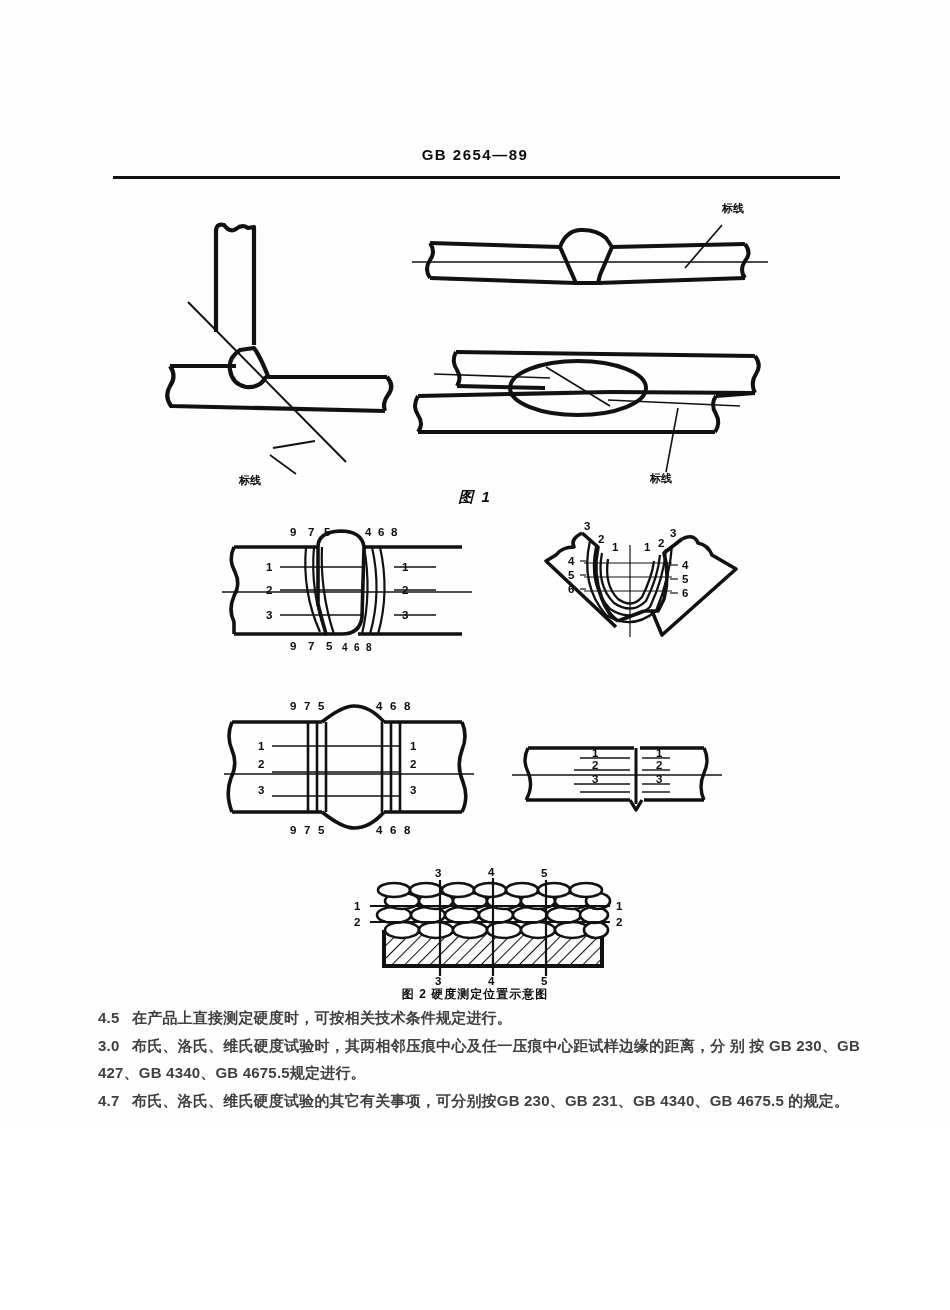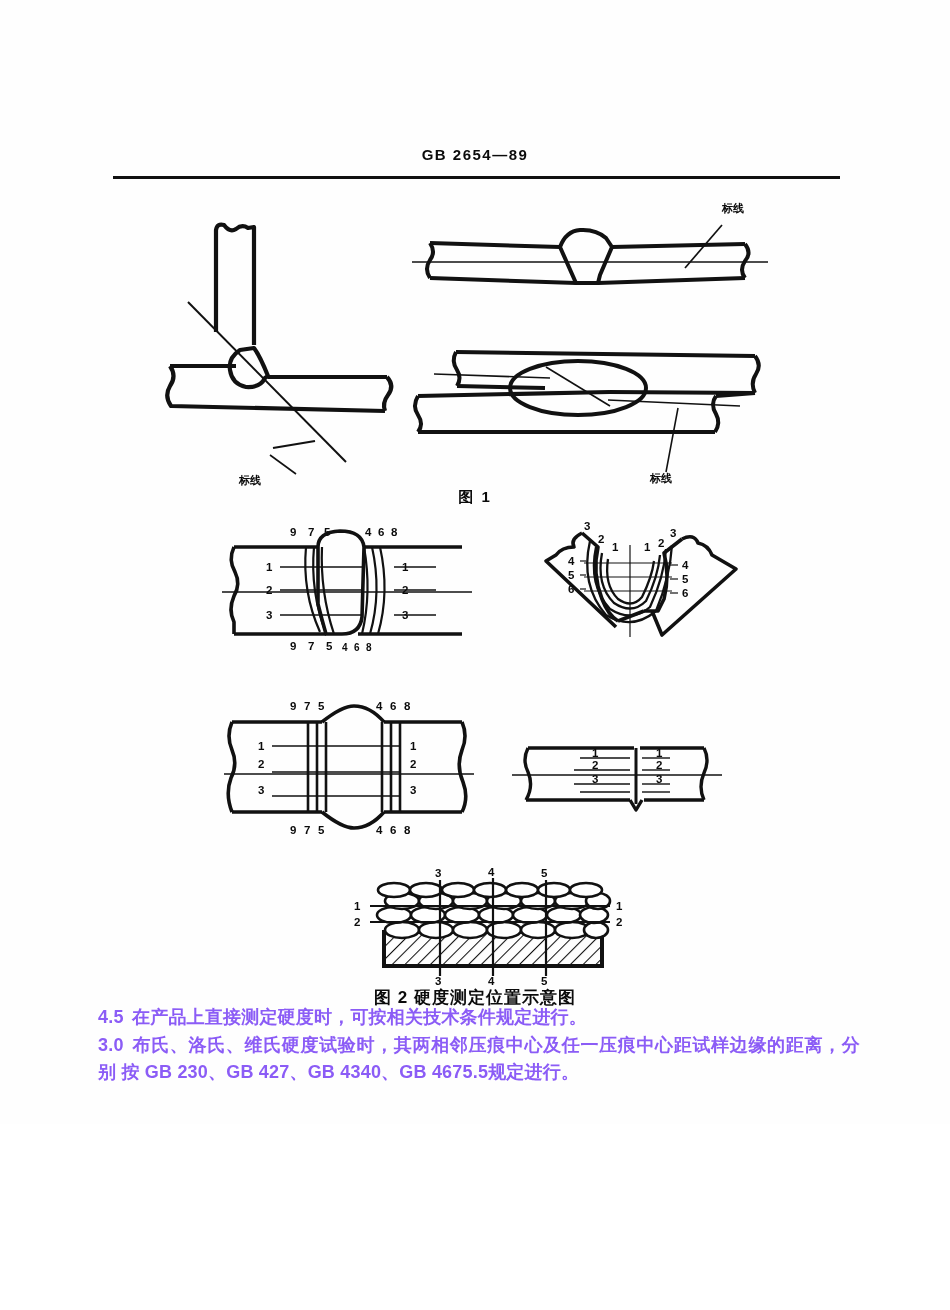--- a/index.html
+++ b/index.html
@@ -46,25 +46,26 @@
     text-align: center;
     font-family: "Liberation Sans", "DejaVu Sans", sans-serif;
     font-weight: bold;
     color: #0b0b0b;
   }
   #fig1-caption {
     left: 0; right: 0;
     top: 488px;
     font-size: 15px;
     letter-spacing: 2px;
+    font-style: italic;
   }
   #fig2-caption {
     left: 0; right: 0;
     top: 986px;
-    font-size: 17px;
+    font-size: 12px;
     letter-spacing: 1px;
   }
 
   .svgwrap { position: absolute; }
   svg { display: block; overflow: visible; }
   .lbl {
     font-family: "Liberation Sans", "DejaVu Sans", sans-serif;
     font-weight: bold;
     fill: #0b0b0b;
   }
@@ -72,24 +73,24 @@
   .num-sm { font-size: 10px; }
   .cn { font-size: 11px; }
 
   
   #body-text {
     position: absolute;
     left: 98px;
     top: 1004px;
     width: 762px;
     font-family: "Liberation Sans", "DejaVu Sans", sans-serif;
-    font-size: 18px;
+    font-size: 15px;
     font-weight: bold;
     line-height: 27px;
-    color: #8b5cf6;
+    color: #404040;
     letter-spacing: 0.2px;
   }
   .clause { margin: 0 0 1px 0; text-align: justify; }
   .clause .no {
     display: inline-block;
     min-width: 34px;
     font-family: "Liberation Sans", "DejaVu Sans", sans-serif;
     font-weight: bold;
   }
   .clause .txt { }
@@ -490,17 +491,20 @@
 
   <div class="figcap" id="fig2-caption">图 2   硬度测定位置示意图</div>
 
   <div id="body-text">
     <p class="clause">
       <span class="no">4.5</span><span class="txt">在产品上直接测定硬度时，可按相关技术条件规定进行。</span>
     </p>
     <p class="clause">
       <span class="no">3.0</span><span class="txt">布氏、洛氏、维氏硬度试验时，其两相邻压痕中心及任一压痕中心距试样边缘的距离，分 别 按 GB 230、GB 427、GB 4340、GB 4675.5规定进行。</span>
     </p>
+    <p class="clause">
+      <span class="no">4.7</span><span class="txt">布氏、洛氏、维氏硬度试验的其它有关事项，可分别按GB 230、GB 231、GB 4340、GB 4675.5 的规定。</span>
+    </p>
   </div>
 
   <div id="page-number">41</div>
 
 </div>
 
 </body></html>

